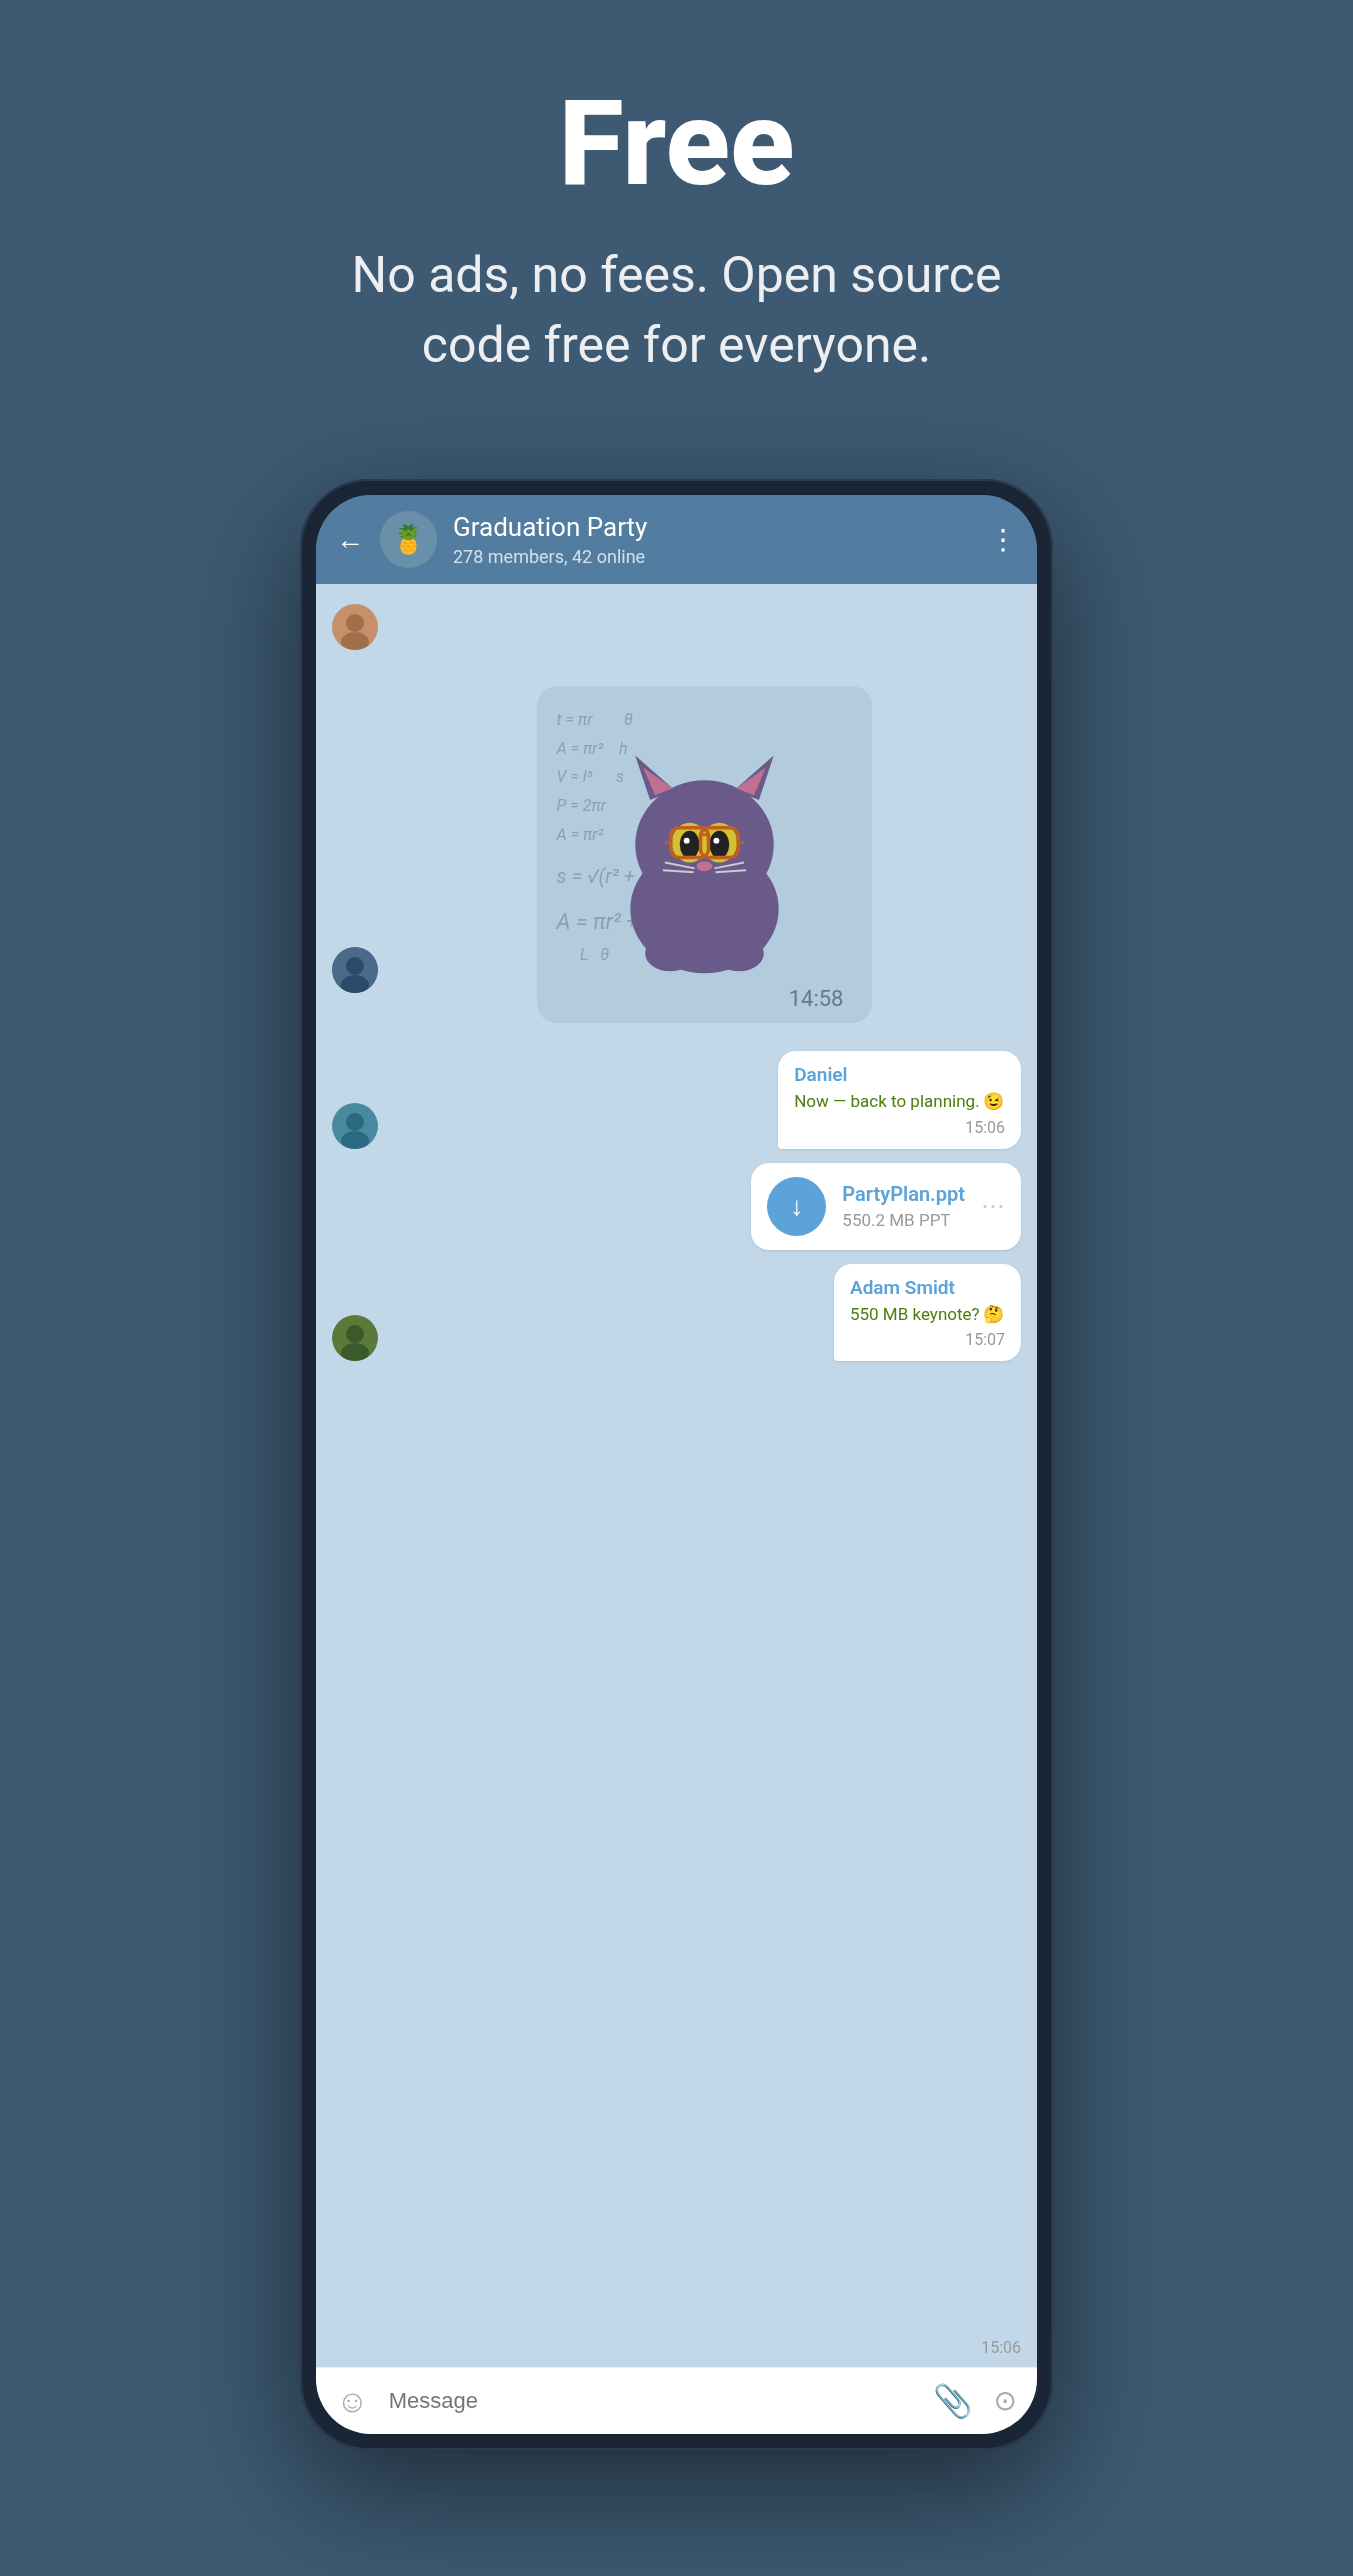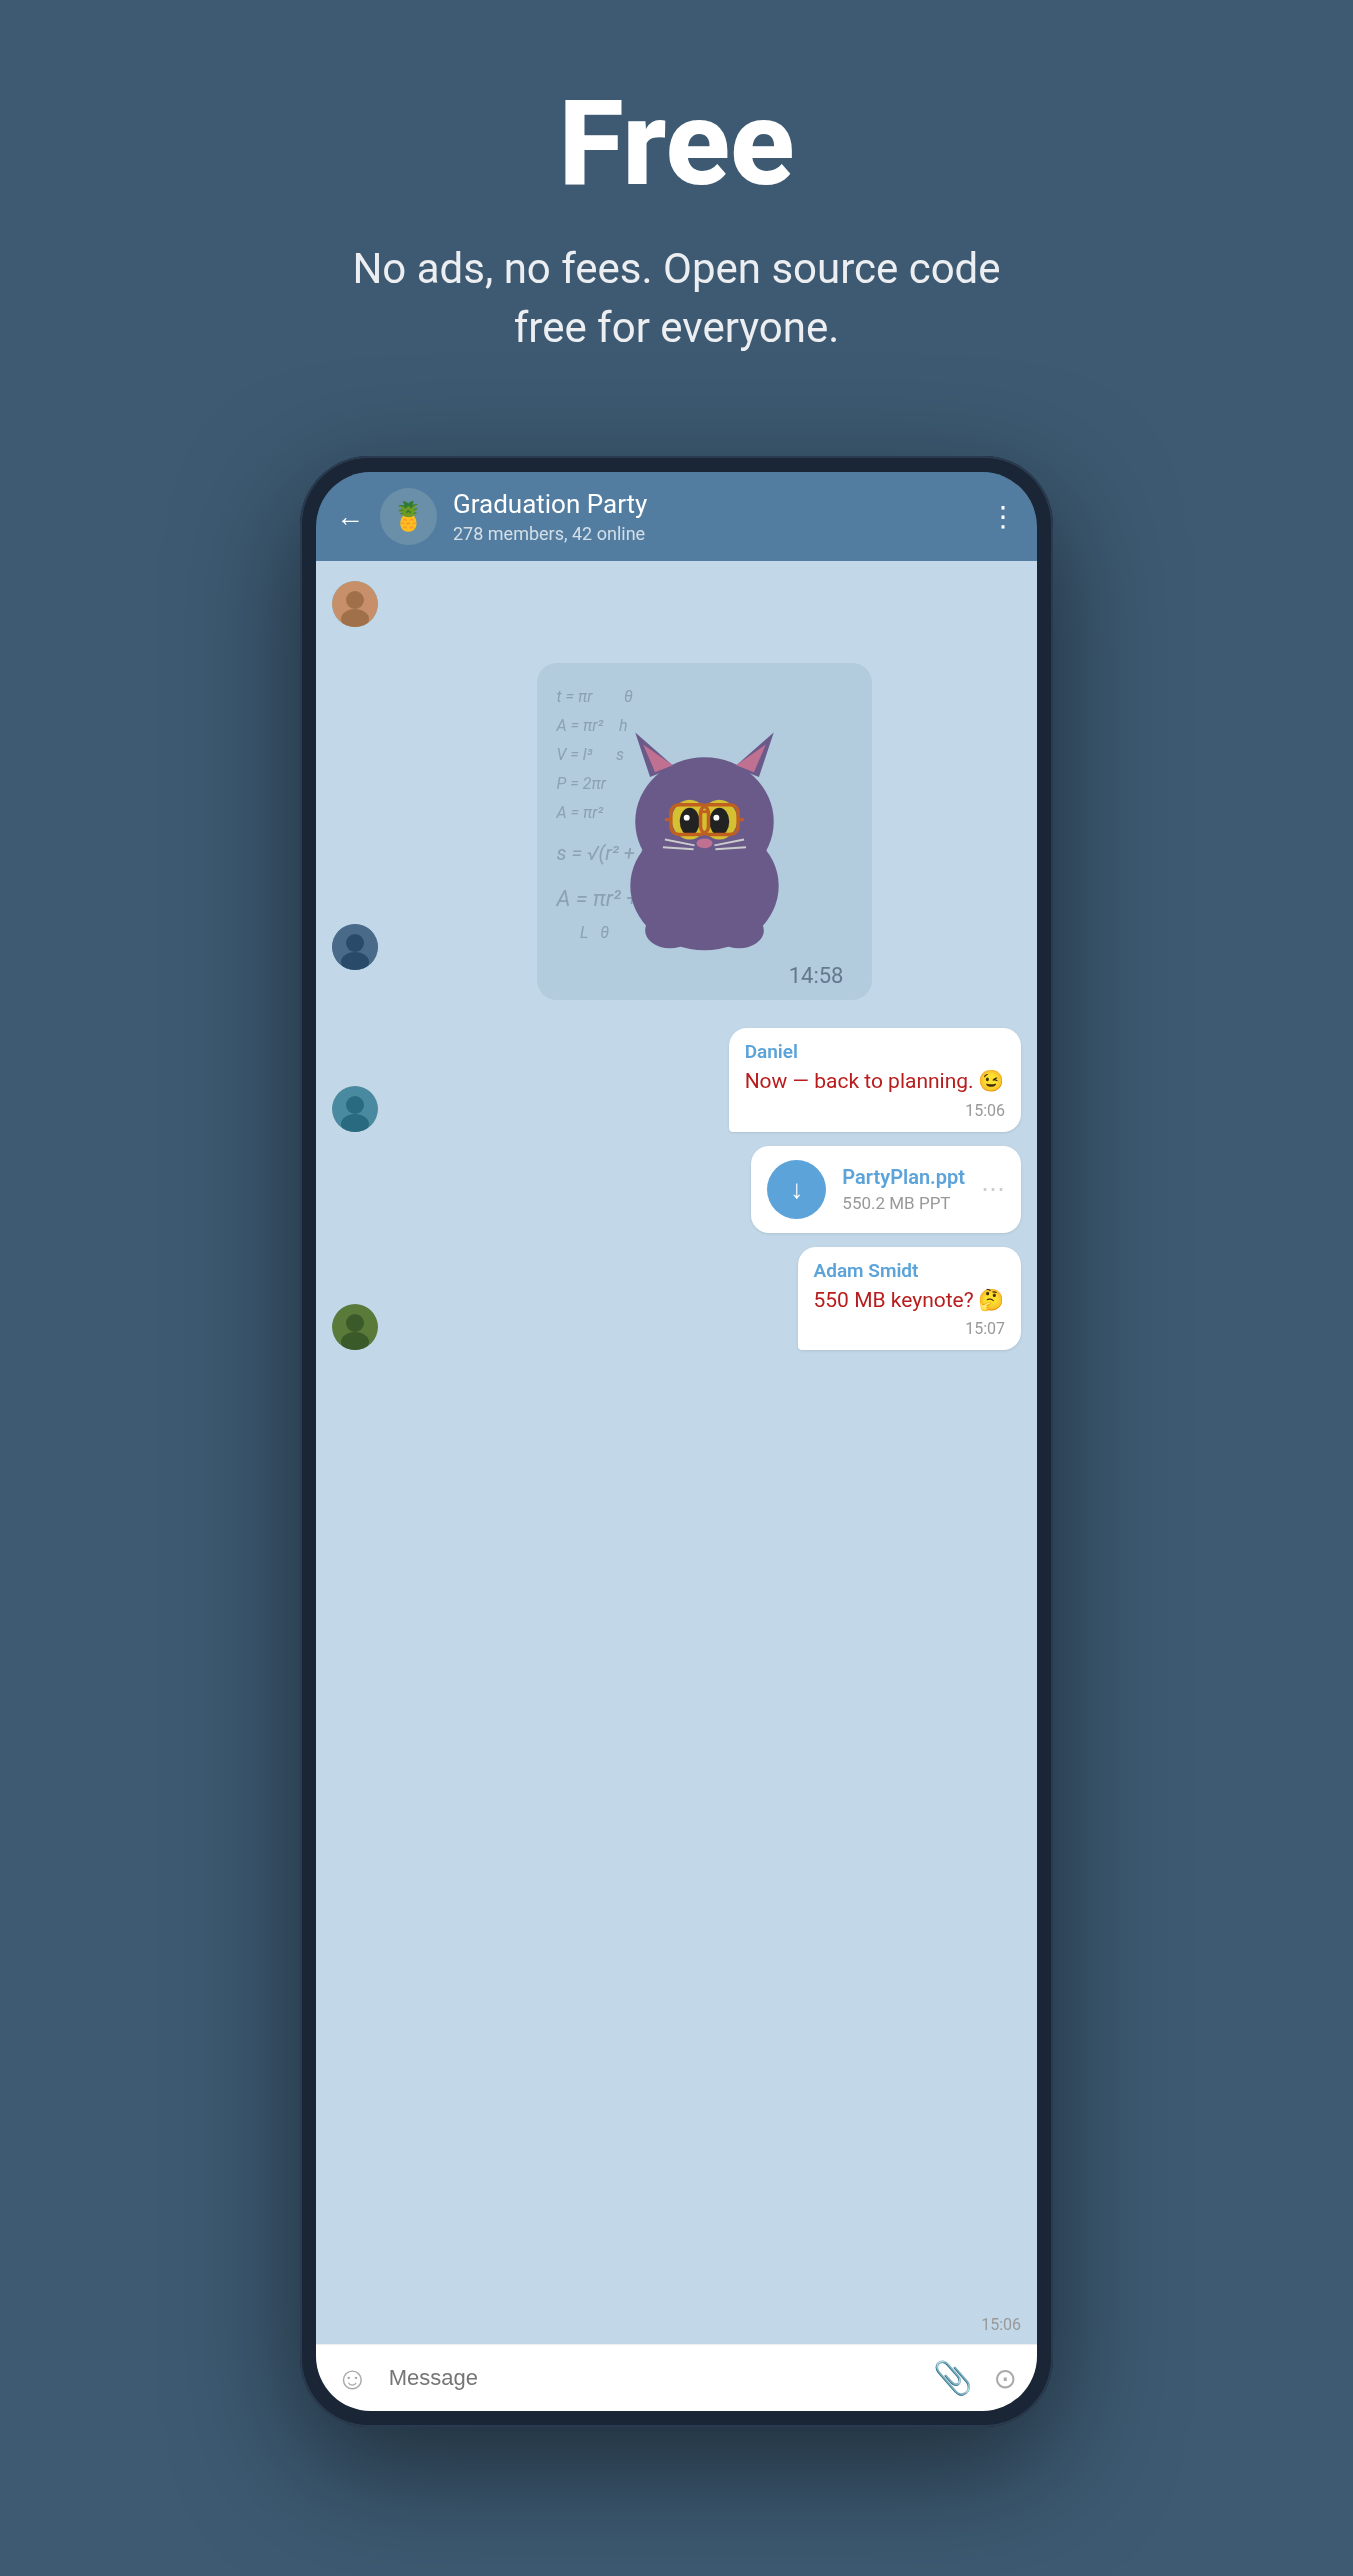--- a/index.html
+++ b/index.html
@@ -20,21 +20,21 @@
       padding: 79px 40px 59px;
       color: white;
     }
     .hero-title {
       font-size: 119px;
       font-weight: 800;
       line-height: 1.1;
       margin-bottom: 30px;
     }
     .hero-subtitle {
-      font-size: 42px;
+      font-size: 50px;
       font-weight: 400;
       line-height: 1.4;
       opacity: 0.9;
       max-width: 694px;
     }
 
     
     .phone-wrapper {
       position: relative;
       width: 753px;
@@ -270,22 +270,22 @@
     }
 
     .sender-name {
       font-size: 19px;
       font-weight: 600;
       color: #5ba3d9;
       margin-bottom: 4px;
     }
 
     .msg-text {
-      font-size: 21px;
-      color: #b91c1c;
+      font-size: 17px;
+      color: #4d7c0f;
       line-height: 1.4;
     }
 
     .msg-time {
       font-size: 16px;
       color: #999;
       margin-top: 4px;
       text-align: right;
       display: flex;
       align-items: center;

